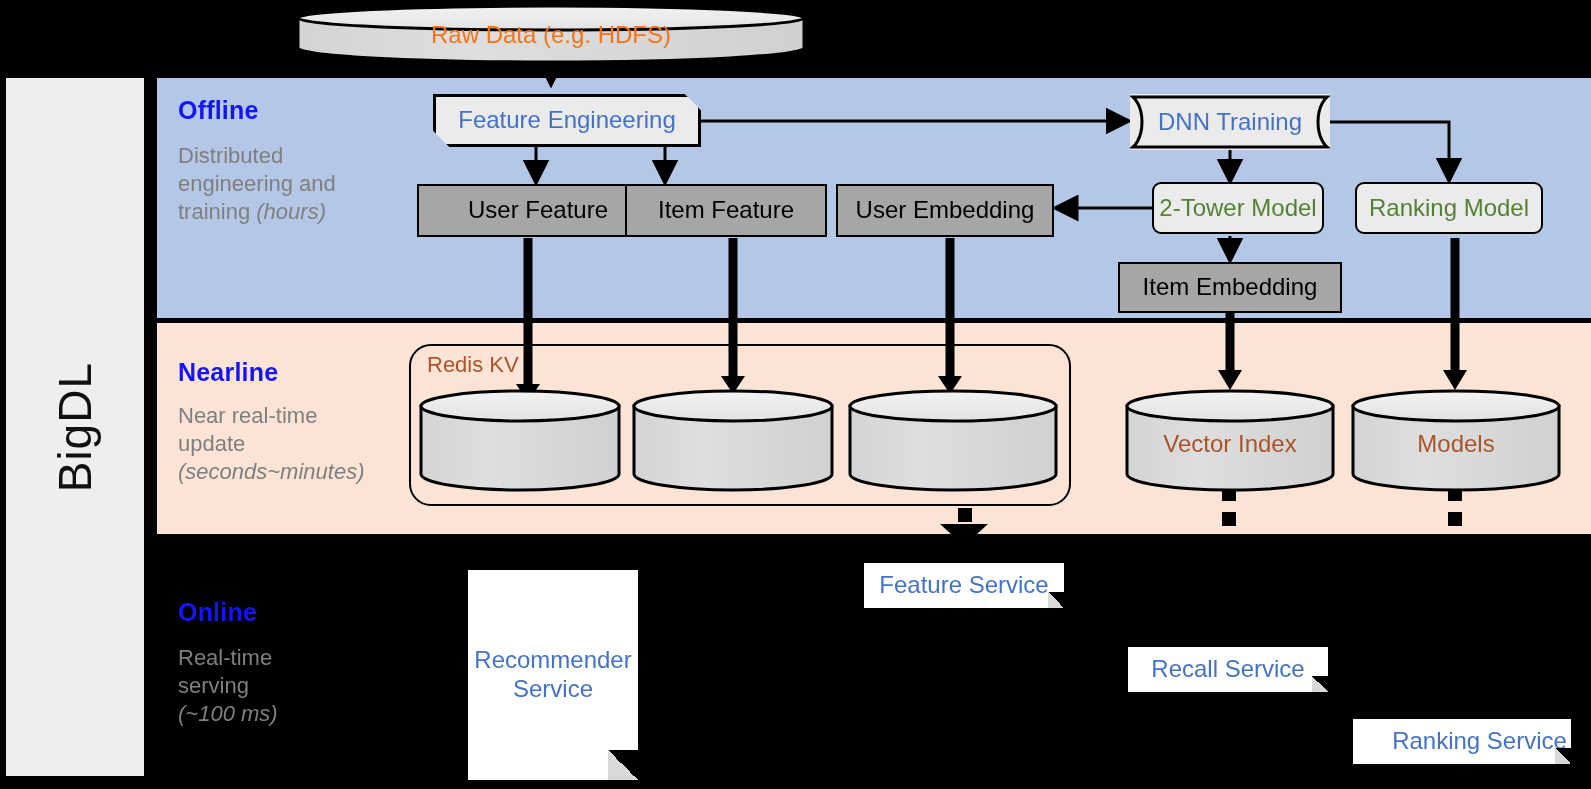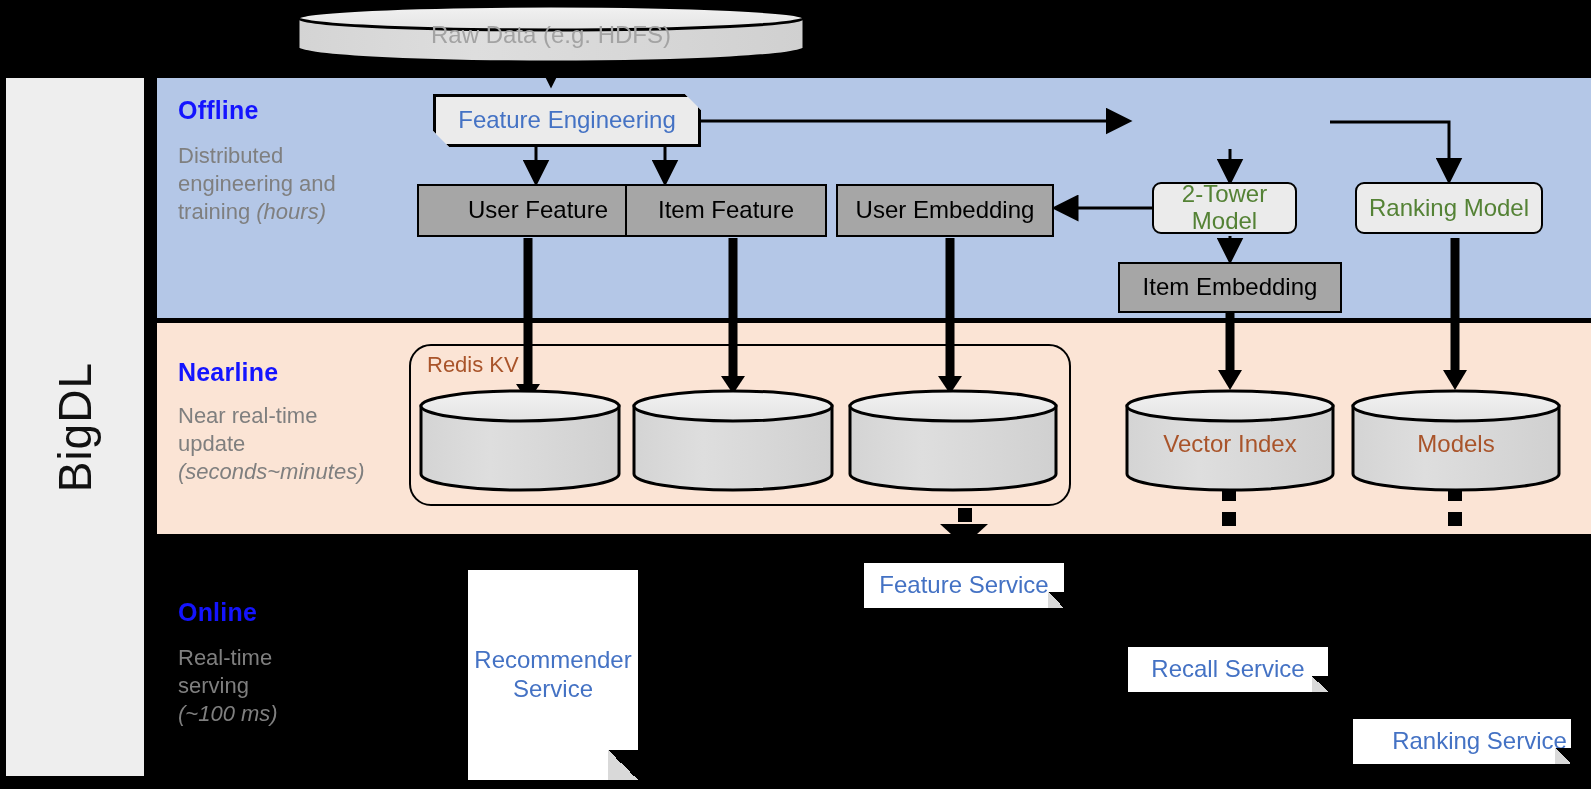--- a/index.html
+++ b/index.html
@@ -173,42 +173,48 @@
 
     <rect x="1448" y="487" width="14" height="14" fill="#000"></rect>
     <rect x="1448" y="512" width="14" height="14" fill="#000"></rect>
   </svg>
 
   <div class="cyl" style="left:296px;top:4px;width:510px;height:58px;">
     <svg width="510" height="58" viewBox="0 0 510 58">
       <path d="M2,14 L2,44 A253,14 0 0 0 508,44 L508,14 Z" fill="url(#cylBody)" stroke="#000" stroke-width="3"></path>
       <ellipse cx="255" cy="14" rx="253" ry="12" fill="url(#cylTop)" stroke="#000" stroke-width="3"></ellipse>
     </svg>
-    <div class="cyl-text" style="top:17px;color:#a3a3a3;">Raw Data (e.g. HDFS)</div>
+    <div class="cyl-text" style="top:17px;color:#f97316;">Raw Data (e.g. HDFS)</div>
   </div>
 
   <div class="box notch-box" style="left:417px;top:94px;width:268px;height:53px;">
     <div class="inner"></div>
     <span class="lbl">Feature Engineering</span>
   </div>
 
+  <div class="box prep-box" style="left:1130px;top:94px;width:200px;height:56px;">
+    <svg class="prep-svg" width="200" height="56" viewBox="0 0 200 56">
+      <path d="M3,3 C3,3 12,10 12,28 C12,46 3,53 3,53 L197,53 C197,53 188,46 188,28 C188,10 197,3 197,3 Z" fill="#ebebeb" stroke="#000" stroke-width="3"></path>
+    </svg>
+    <span style="position:relative;z-index:2;">DNN Training</span>
+  </div>
 
   <div class="box gray-box" style="left:417px;top:184px;width:242px;height:53px;">
     <span>User Feature</span>
   </div>
 
   <div class="box gray-box" style="left:625px;top:184px;width:202px;height:53px;">
     <span>Item Feature</span>
   </div>
 
   <div class="box gray-box" style="left:836px;top:184px;width:218px;height:53px;">
     <span>User Embedding</span>
   </div>
 
-  <div class="box model-box" style="left:1152px;top:182px;width:145px;height:52px;">
+  <div class="box model-box" style="left:1152px;top:182px;width:172px;height:52px;">
     <span>2-Tower Model</span>
   </div>
 
   <div class="box model-box" style="left:1355px;top:182px;width:188px;height:52px;">
     <span>Ranking Model</span>
   </div>
 
   <div class="box gray-box" style="left:1118px;top:262px;width:224px;height:51px;">
     <span>Item Embedding</span>
   </div>

